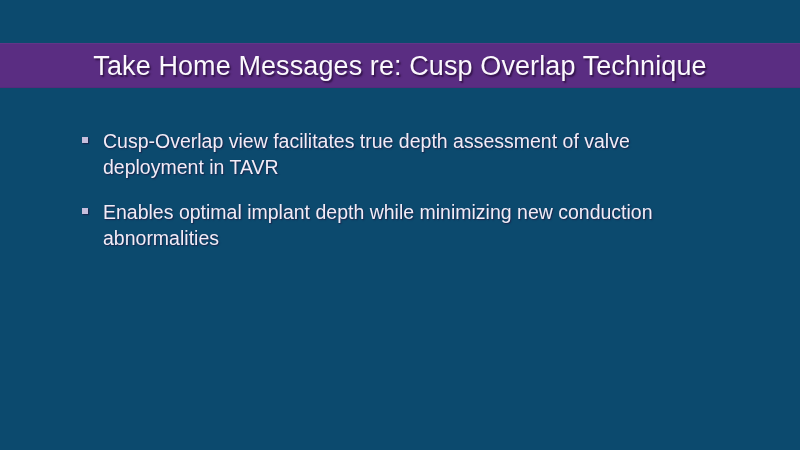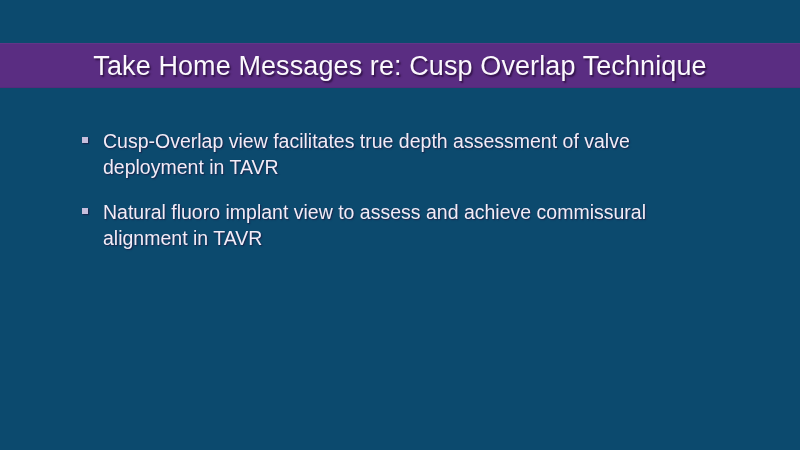--- a/index.html
+++ b/index.html
@@ -114,22 +114,22 @@
 
   <div class="slide-title">Take Home Messages re: Cusp Overlap Technique</div>
 
   <ul class="bullet-list">
 
     <li class="bullet-item">
       <span class="bullet-marker"></span>
       <span class="bullet-text">Cusp-Overlap view facilitates true depth assessment of valve deployment in TAVR</span>
     </li>
 
+    <li class="bullet-item">
+      <span class="bullet-marker"></span>
+      <span class="bullet-text">Enables optimal implant depth while minimizing new conduction abnormalities</span>
+    </li>
 
 
-    <li class="bullet-item">
-      <span class="bullet-marker"></span>
-      <span class="bullet-text">Natural fluoro implant view to assess and achieve commissural alignment in TAVR</span>
-    </li>
 
   </ul>
 
 </div>
 
 </body></html>

